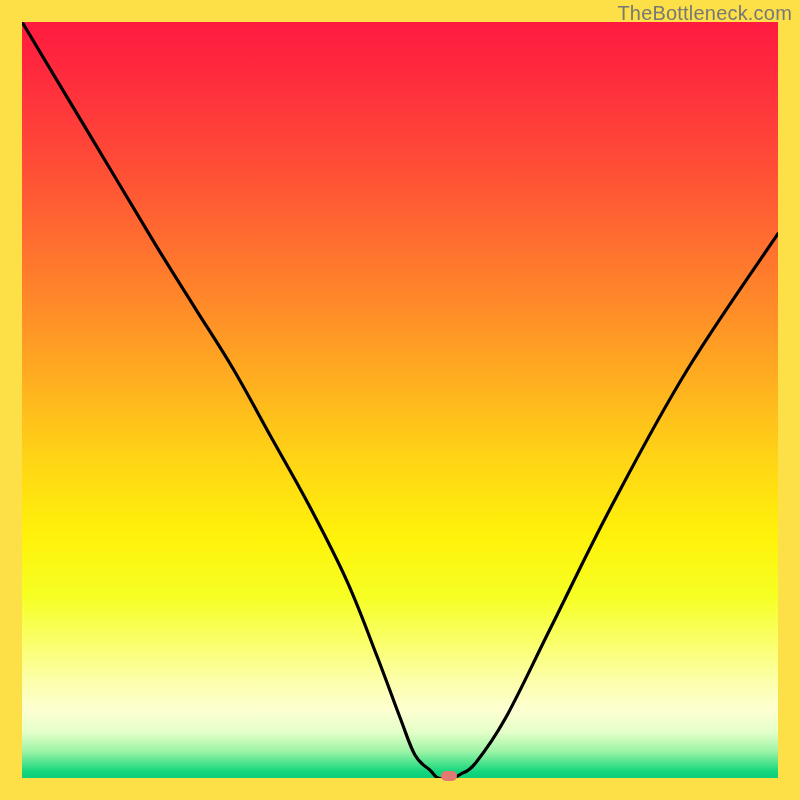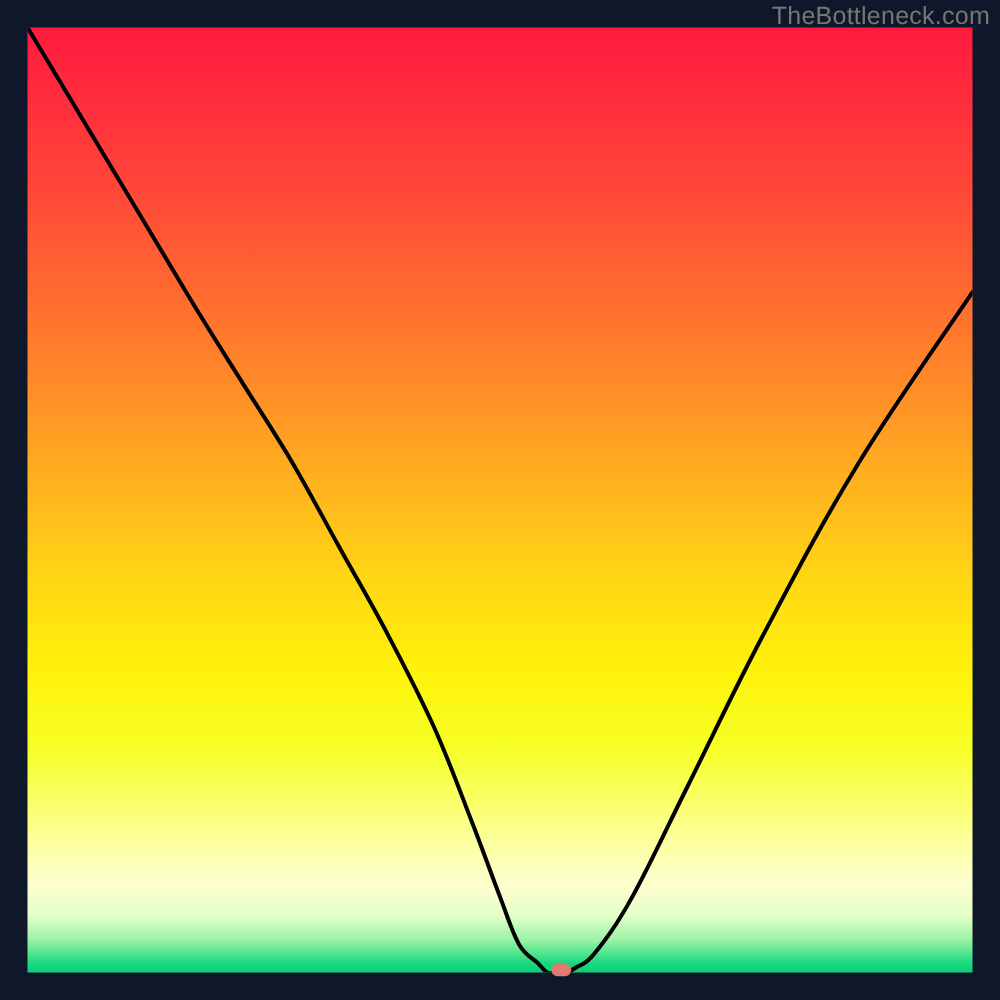--- a/index.html
+++ b/index.html
@@ -7,21 +7,21 @@
     padding: 0;
     width: 800px;
     height: 800px;
     background: #000;
     overflow: hidden;
   }
   .frame {
     position: relative;
     width: 800px;
     height: 800px;
-    background: #0f172a;
+    background: #fde047;
   }
   .plot-area {
     position: absolute;
     left: 22px;
     top: 22px;
     width: 756px;
     height: 756px;
     background: linear-gradient(to bottom,
       #ff1a3f 0%,
       #ff2e3d 8%,

